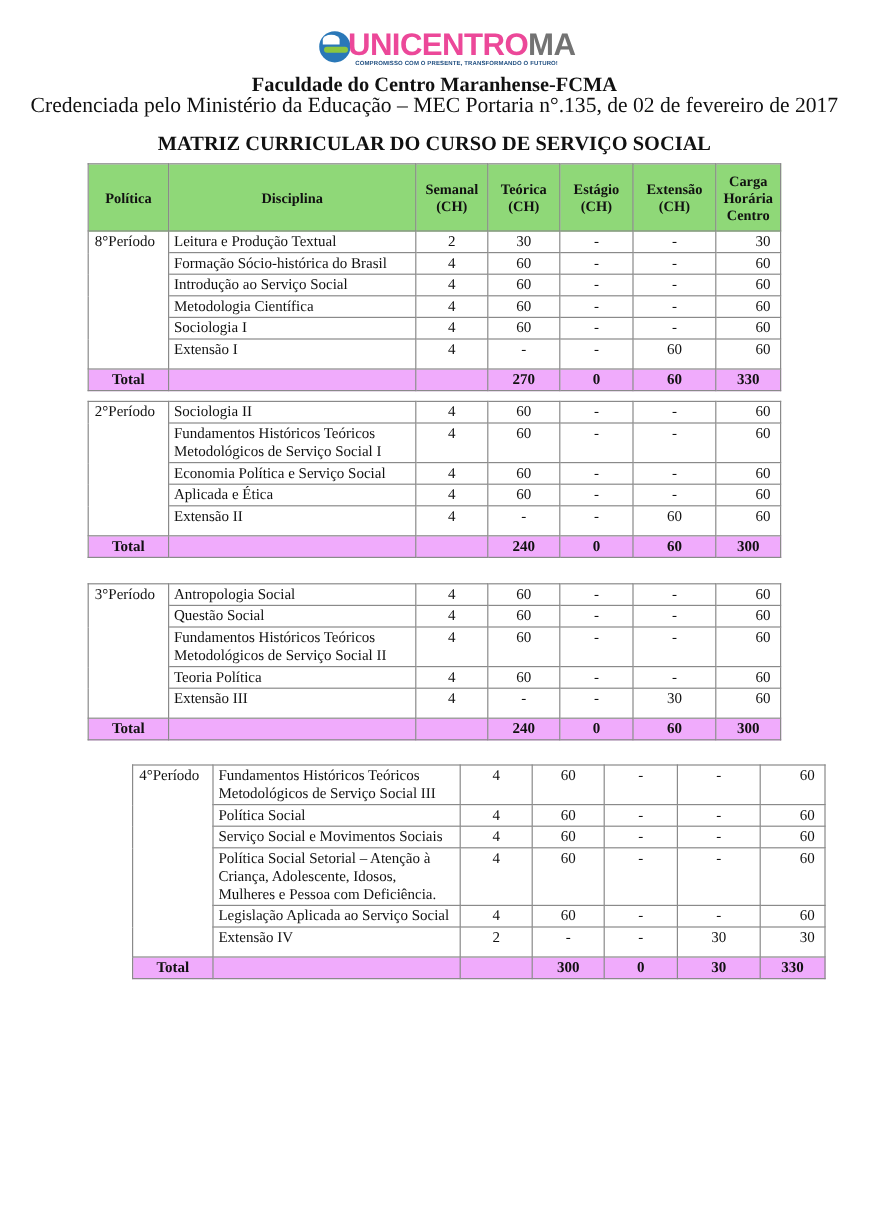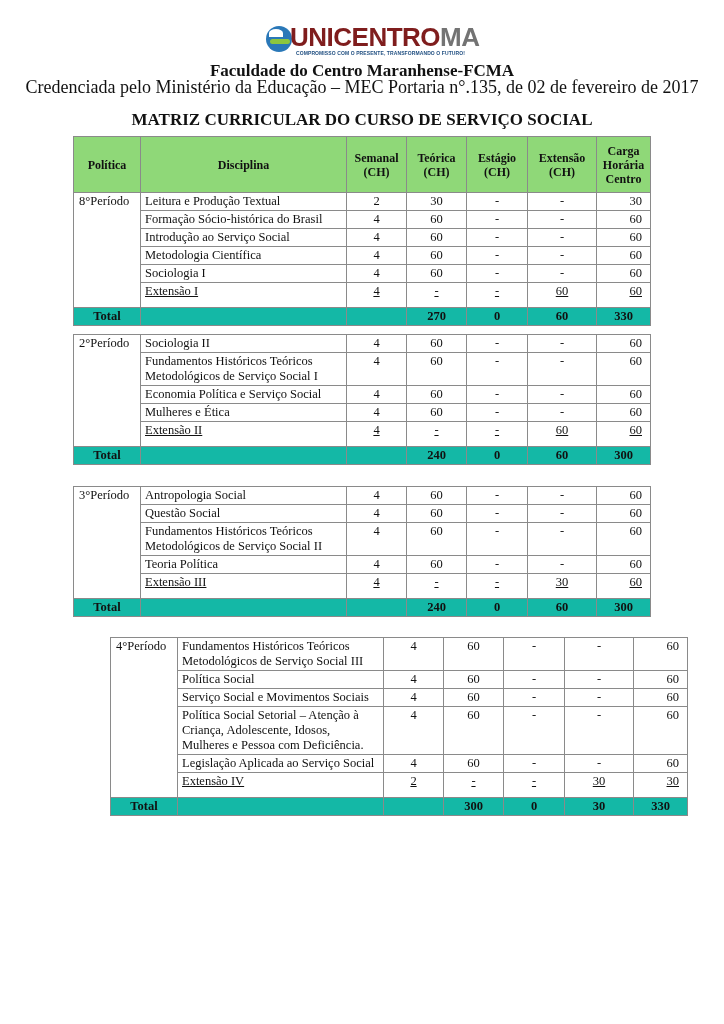--- a/index.html
+++ b/index.html
@@ -2,36 +2,36 @@
 <html><head>
 <meta charset="utf-8">
 <style>
   html, body { margin: 0; padding: 0; background: #ffffff; }
   body { width: 724px; height: 1024px; position: relative; font-family: "Liberation Serif", "DejaVu Serif", serif; color: #111; overflow: hidden; }
   .logo { position: absolute; left: 266px; top: 24px; width: 200px; height: 32px; }
   .logo-mark { position: absolute; left: 0; top: 2px; width: 26px; height: 26px; border-radius: 50%; background: #2a78b8; overflow: hidden; }
   .logo-mark::before { content: ""; position: absolute; left: 3px; top: 3px; width: 14px; height: 8px; border-radius: 50% 50% 0 0; background: #ffffff; }
   .logo-mark::after { content: ""; position: absolute; left: 4px; top: 13px; width: 20px; height: 5px; border-radius: 3px; background: #8cc63f; }
   .logo-text { position: absolute; left: 24px; top: -2px; font-family: "Liberation Sans", sans-serif; font-weight: bold; font-size: 26px; letter-spacing: -0.5px; line-height: 30px; white-space: nowrap; }
-  .logo-text .blue { color: #7f1d1d; }
+  .logo-text .blue { color: #ec4899; }
   .logo-text .green { color: #737373; }
   .logo-tag { position: absolute; left: 30px; top: 26px; font-family: "Liberation Sans", sans-serif; font-weight: bold; font-size: 5px; color: #1f4e80; letter-spacing: 0.1px; white-space: nowrap; }
   .inst { position: absolute; left: 0; width: 724px; text-align: center; }
   .inst-name { top: 61px; font-weight: bold; font-size: 17px; }
   .inst-sub { top: 77px; font-size: 18px; }
   .doc-title { top: 110px; font-weight: bold; font-size: 17px; }
   table { position: absolute; left: 73px; border-collapse: collapse; table-layout: fixed; font-size: 12.5px; }
   td, th { border: 1px solid #8a8a8a; padding: 1px 4px; vertical-align: top; line-height: 15px; }
   col.c1 { width: 67px; } col.c2 { width: 206px; } col.c3 { width: 60px; } col.c4 { width: 60px; }
   col.c5 { width: 61px; } col.c6 { width: 69px; } col.c7 { width: 54px; }
   th { background: #8fd878; font-weight: bold; text-align: center; vertical-align: middle; font-size: 12px; line-height: 14px; }
   .num { text-align: center; }
   .num.right { text-align: right; padding-right: 8px; }
-  tr.total td { background: #14b8a6; font-weight: bold; text-align: center; line-height: 15px; padding: 1px 4px; }
-  tr.last td { height: 22px; text-decoration: underline; }
+  tr.total td { background: #f0abfc; font-weight: bold; text-align: center; line-height: 15px; padding: 1px 4px; }
+  tr.last td { height: 22px; }
 </style>
 </head>
 <body>
 
 <div class="logo">
   <div class="logo-mark"></div>
   <div class="logo-text"><span class="blue">UNICENTRO</span><span class="green">MA</span></div>
   <div class="logo-tag">COMPROMISSO COM O PRESENTE, TRANSFORMANDO O FUTURO!</div>
 </div>
 
@@ -150,21 +150,21 @@
         </tr>
         <tr>
           <td>Economia Política e Serviço Social</td>
           <td class="num">4</td>
           <td class="num">60</td>
           <td class="num">-</td>
           <td class="num">-</td>
           <td class="num right">60</td>
         </tr>
         <tr>
-          <td>Mulheres e Ética</td>
+          <td>Aplicada e Ética</td>
           <td class="num">4</td>
           <td class="num">60</td>
           <td class="num">-</td>
           <td class="num">-</td>
           <td class="num right">60</td>
         </tr>
         <tr class="last">
           <td>Extensão II</td>
           <td class="num">4</td>
           <td class="num">-</td>

